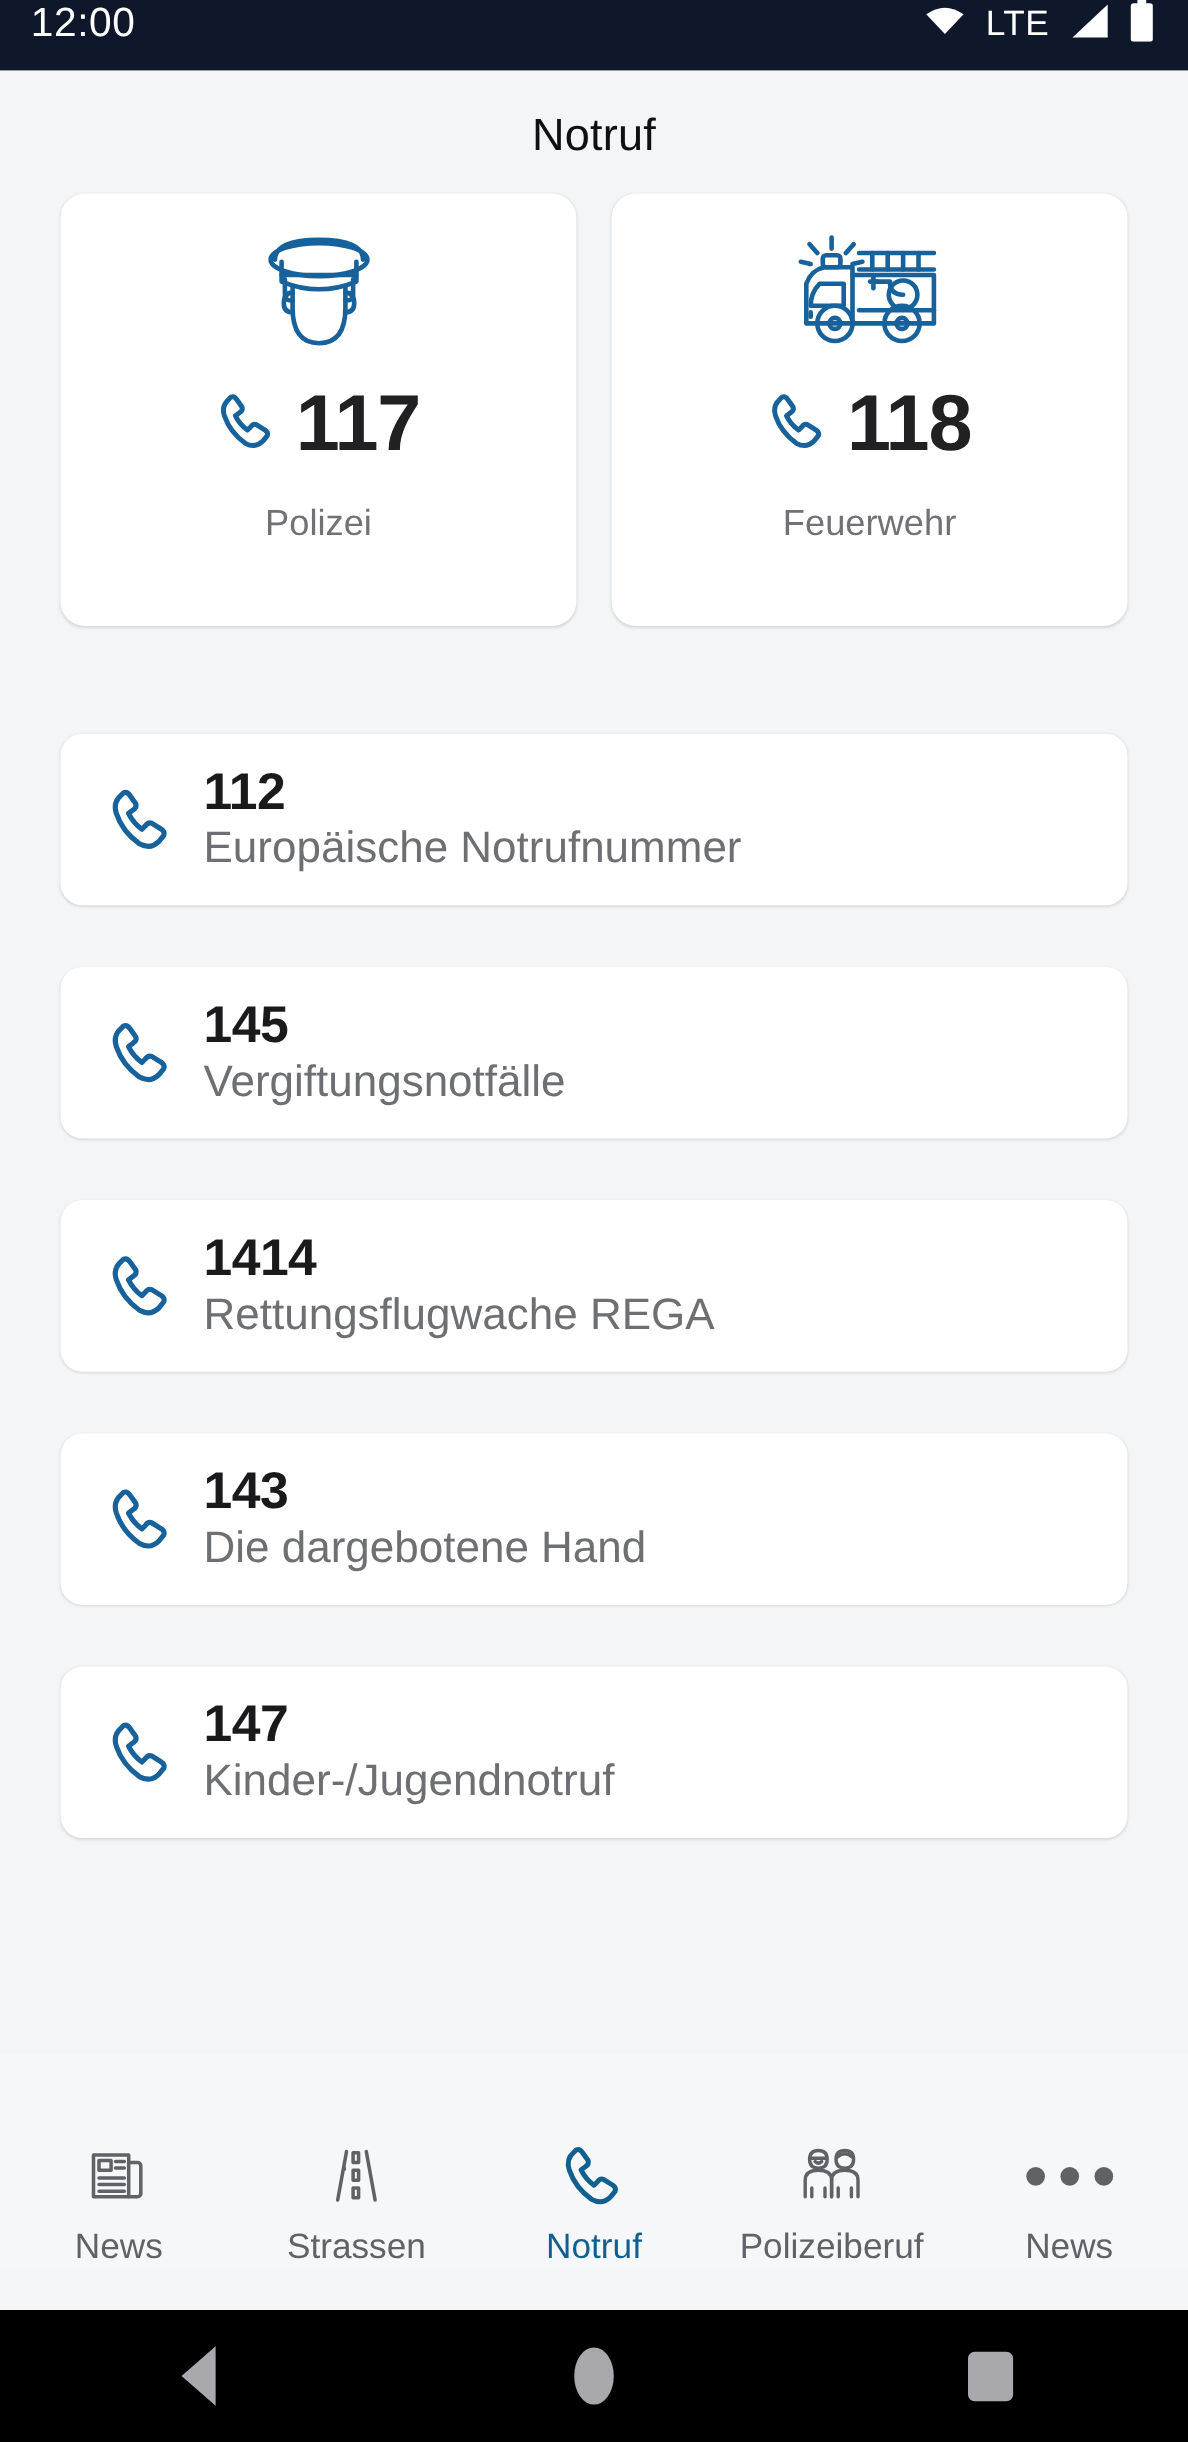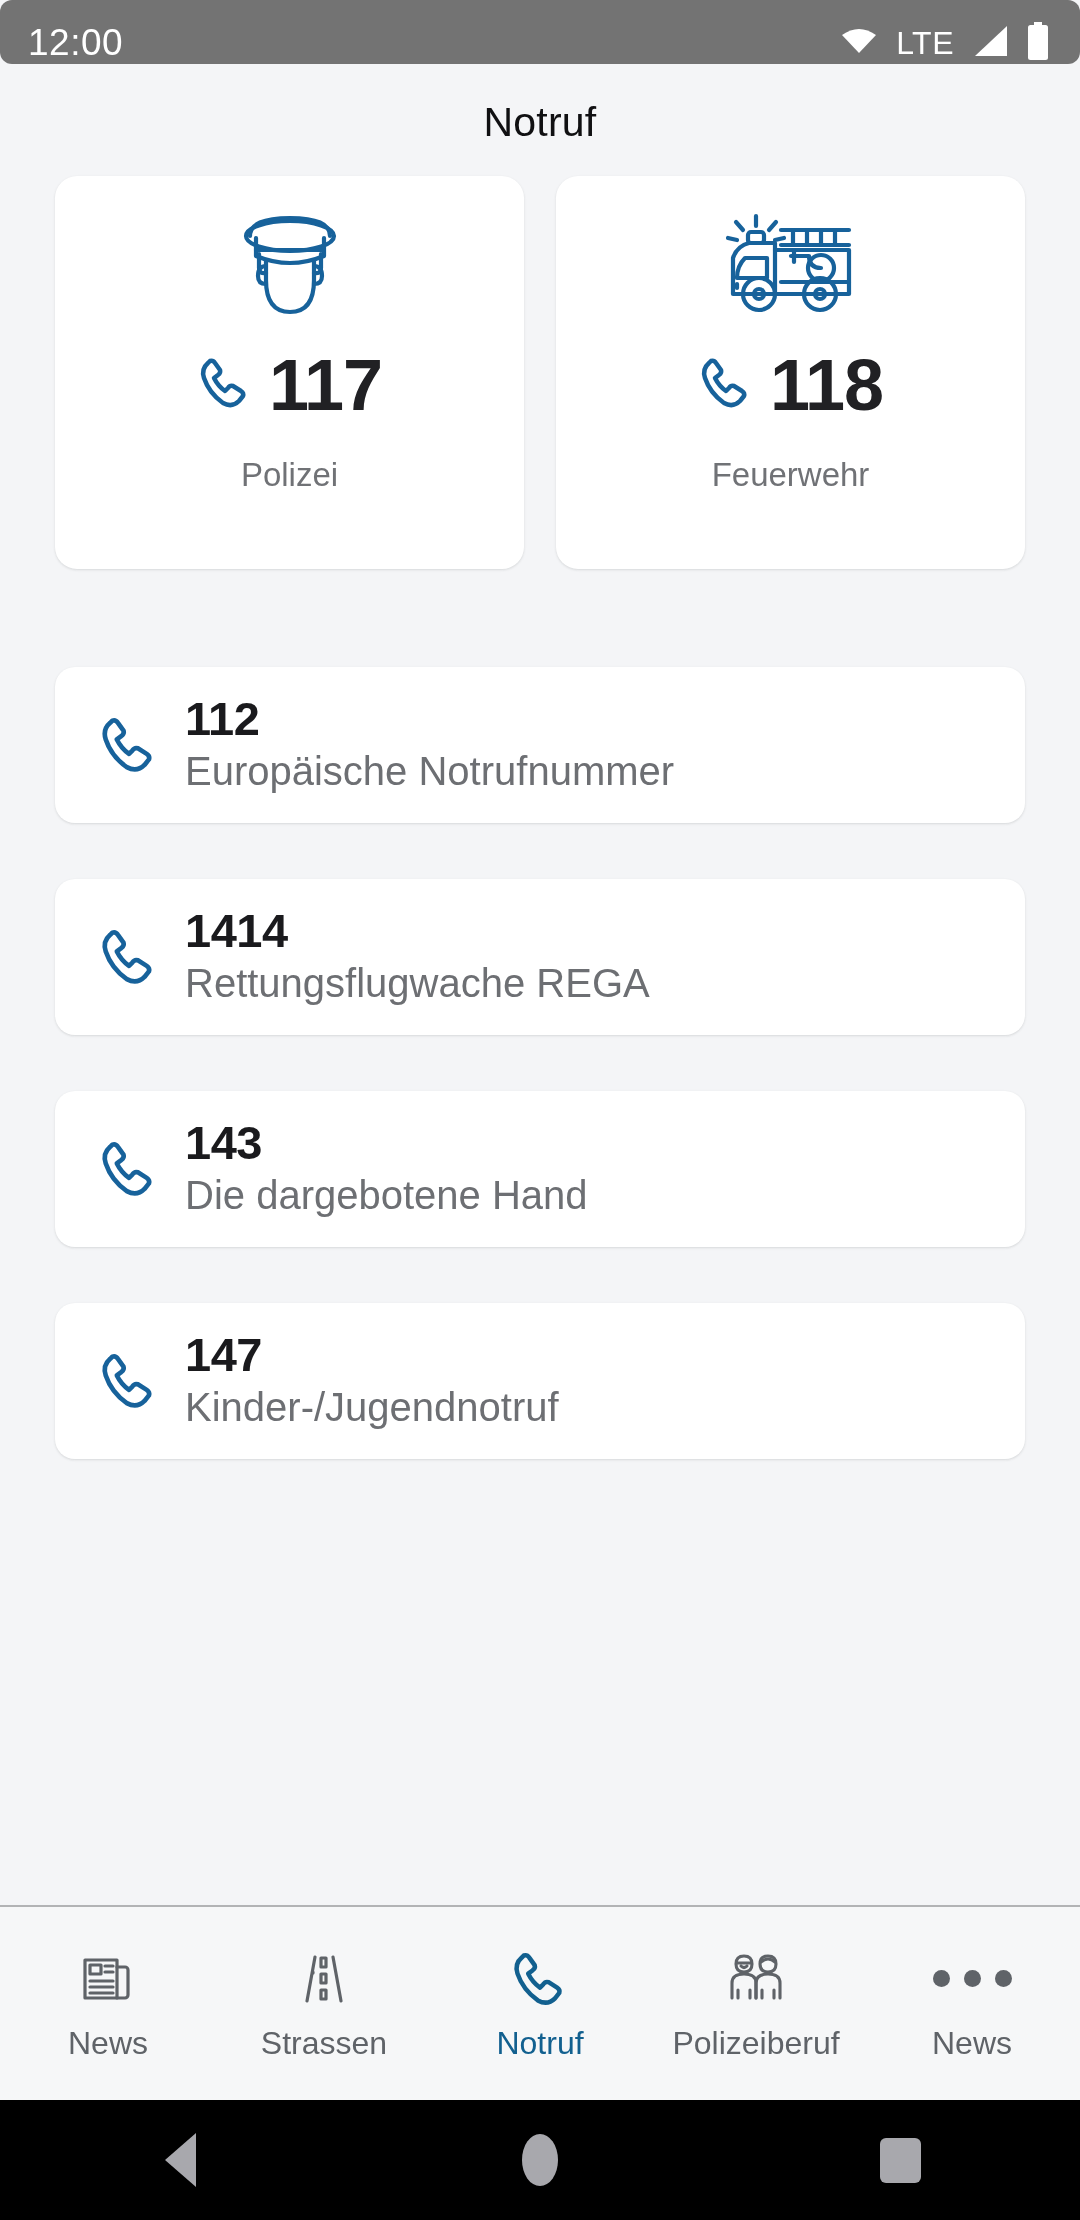--- a/index.html
+++ b/index.html
@@ -6,24 +6,23 @@
   html, body {
     width:1080px; height:2220px;
     background:#000;
     font-family:"Liberation Sans", sans-serif;
     overflow:hidden;
   }
   #screen { width:1080px; height:2220px; position:relative; background:#f4f5f7; }
 
   
   .statusbar {
-    height:64px; background:#737373; color:#fff;
-    display:flex; align-items:flex-end; justify-content:space-between;
+    height:64px; background:#0f172a; color:#fff;
+    display:flex; align-items:flex-start; justify-content:space-between;
     padding:0 30px 0 28px;
-    border-radius:12px;
   }
   .status-clock { font-size:37px; letter-spacing:.5px; }
   .status-right { display:flex; align-items:center; gap:17px; }
   .status-lte { font-size:32px; letter-spacing:.5px; }
 
   
   .page-title {
     text-align:center; font-size:41px; color:#101012;
     padding-top:35px; letter-spacing:.2px;
   }
@@ -56,22 +55,22 @@
     box-shadow:0 1px 3px rgba(60,64,67,.10), 0 1px 2px rgba(60,64,67,.06);
   }
   .row-icon { width:92px; display:flex; align-items:center; justify-content:center; }
   .row-text { display:flex; flex-direction:column; justify-content:space-between; margin-left:10px; }
   .row-num { font-size:47px; font-weight:bold; color:#1a1a1d; line-height:1.08; letter-spacing:-.5px; }
   .row-sub { font-size:40px; color:#6d6f73; line-height:1.22; margin-top:2px; }
 
   
   .nav-divider { position:absolute; left:0; right:0; top:1905px; height:2px; background:#b2b3b5; }
   .bottomnav {
-    position:absolute; left:0; right:0; top:1907px; height:193px;
-    background:#f6f7f8; display:flex; align-items:center;
+    position:absolute; left:0; right:0; top:1868px; height:193px;
+    background:#f6f7f8; display:flex; align-items:flex-end;
   }
   .nav-item {
     flex:1; display:flex; flex-direction:column; align-items:center; justify-content:center;
     gap:13px;
   }
   .nav-icon { height:66px; display:flex; align-items:center; justify-content:center; }
   .nav-label { font-size:32px; color:#5f6368; }
   .nav-item.active .nav-label { color:#12608f; }
 
   
@@ -199,20 +198,31 @@
         <svg width="62" height="62" viewBox="0 0 56 56" fill="none" stroke="#17629b" stroke-width="4.2" stroke-linejoin="round" stroke-linecap="round">
           <path d="M11 8 Q4 14 7 23 Q12 38 26 48 Q35 53 42 46 L46 41 Q47 38 44 36 L36 31 Q33 30 31 33 L28 36 Q21 31 17 23 L21 20 Q24 18 23 15 L18 8 Q16 5 13 6 Z"></path>
         </svg>
       </div>
       <div class="row-text">
         <span class="row-num">112</span>
         <span class="row-sub">Europäische Notrufnummer</span>
       </div>
     </div>
 
+    <div class="row">
+      <div class="row-icon">
+        <svg width="62" height="62" viewBox="0 0 56 56" fill="none" stroke="#17629b" stroke-width="4.2" stroke-linejoin="round" stroke-linecap="round">
+          <path d="M11 8 Q4 14 7 23 Q12 38 26 48 Q35 53 42 46 L46 41 Q47 38 44 36 L36 31 Q33 30 31 33 L28 36 Q21 31 17 23 L21 20 Q24 18 23 15 L18 8 Q16 5 13 6 Z"></path>
+        </svg>
+      </div>
+      <div class="row-text">
+        <span class="row-num">145</span>
+        <span class="row-sub">Vergiftungsnotfälle</span>
+      </div>
+    </div>
 
     <div class="row">
       <div class="row-icon">
         <svg width="62" height="62" viewBox="0 0 56 56" fill="none" stroke="#17629b" stroke-width="4.2" stroke-linejoin="round" stroke-linecap="round">
           <path d="M11 8 Q4 14 7 23 Q12 38 26 48 Q35 53 42 46 L46 41 Q47 38 44 36 L36 31 Q33 30 31 33 L28 36 Q21 31 17 23 L21 20 Q24 18 23 15 L18 8 Q16 5 13 6 Z"></path>
         </svg>
       </div>
       <div class="row-text">
         <span class="row-num">1414</span>
         <span class="row-sub">Rettungsflugwache REGA</span>

